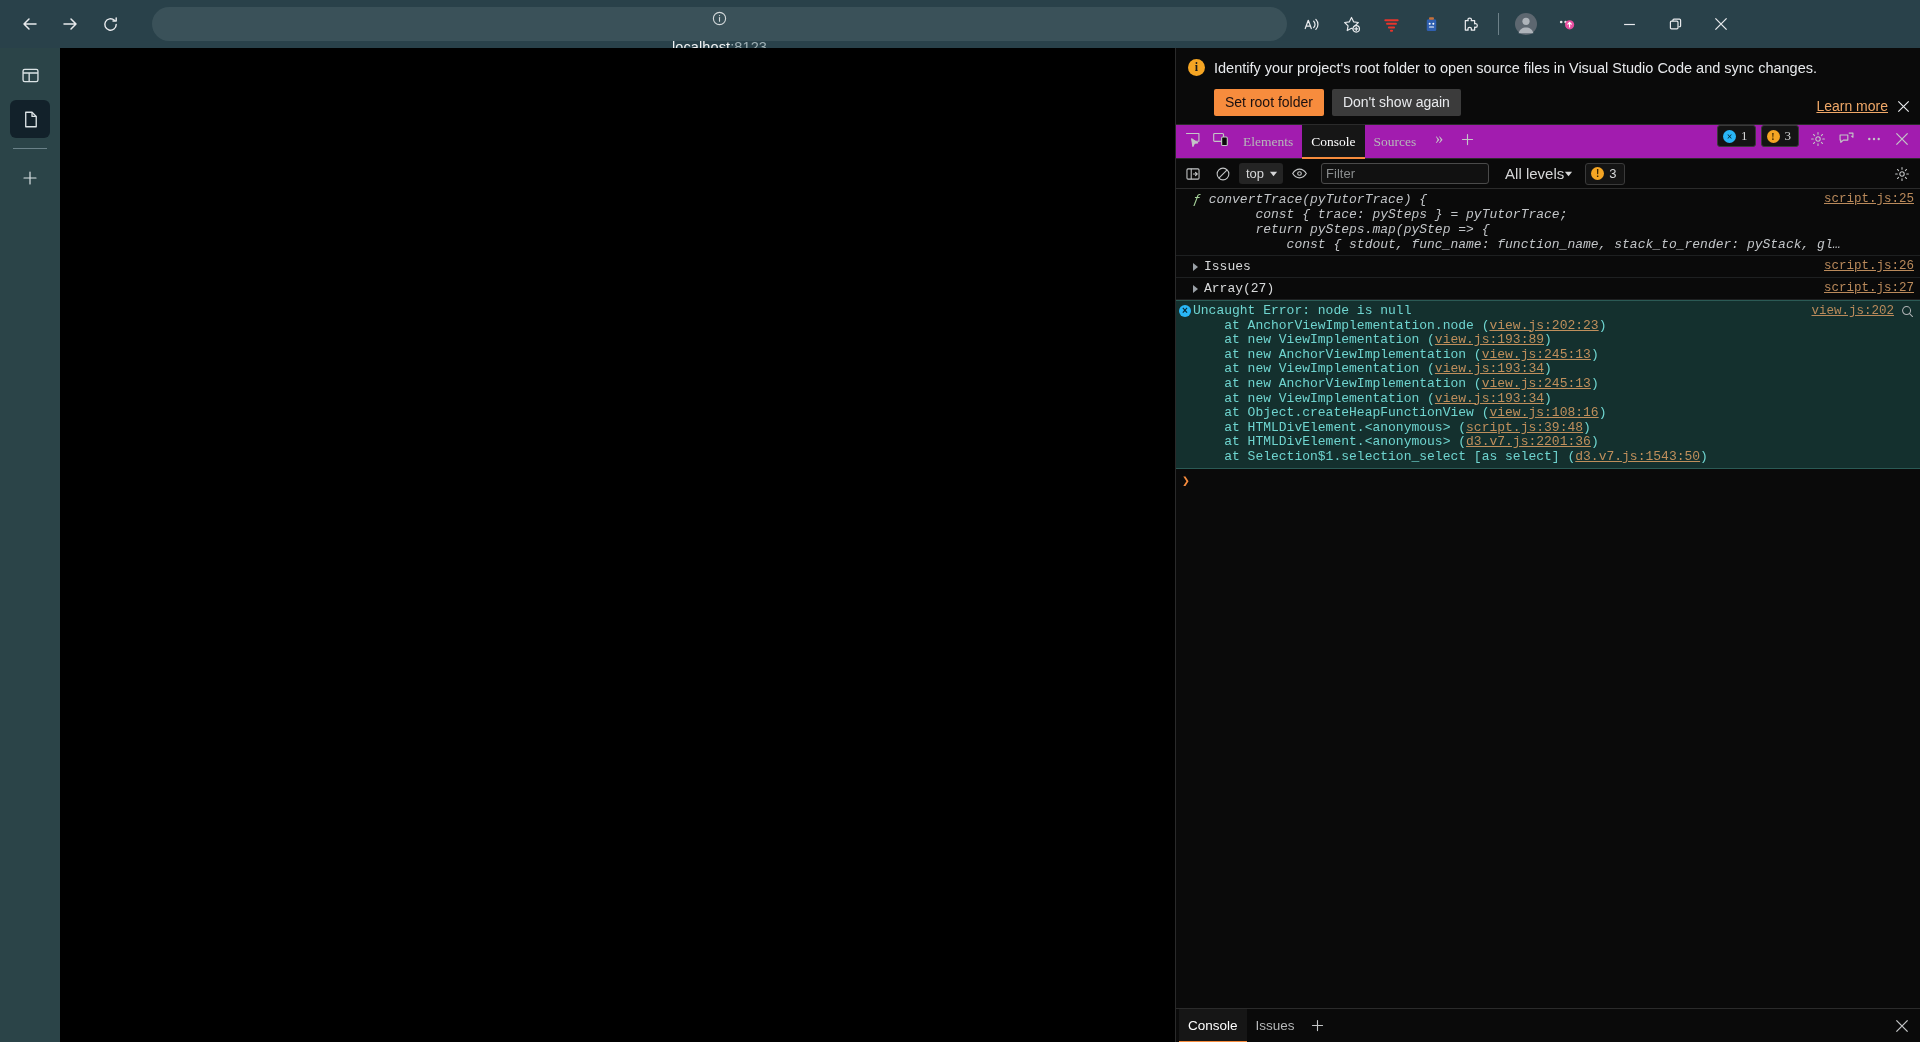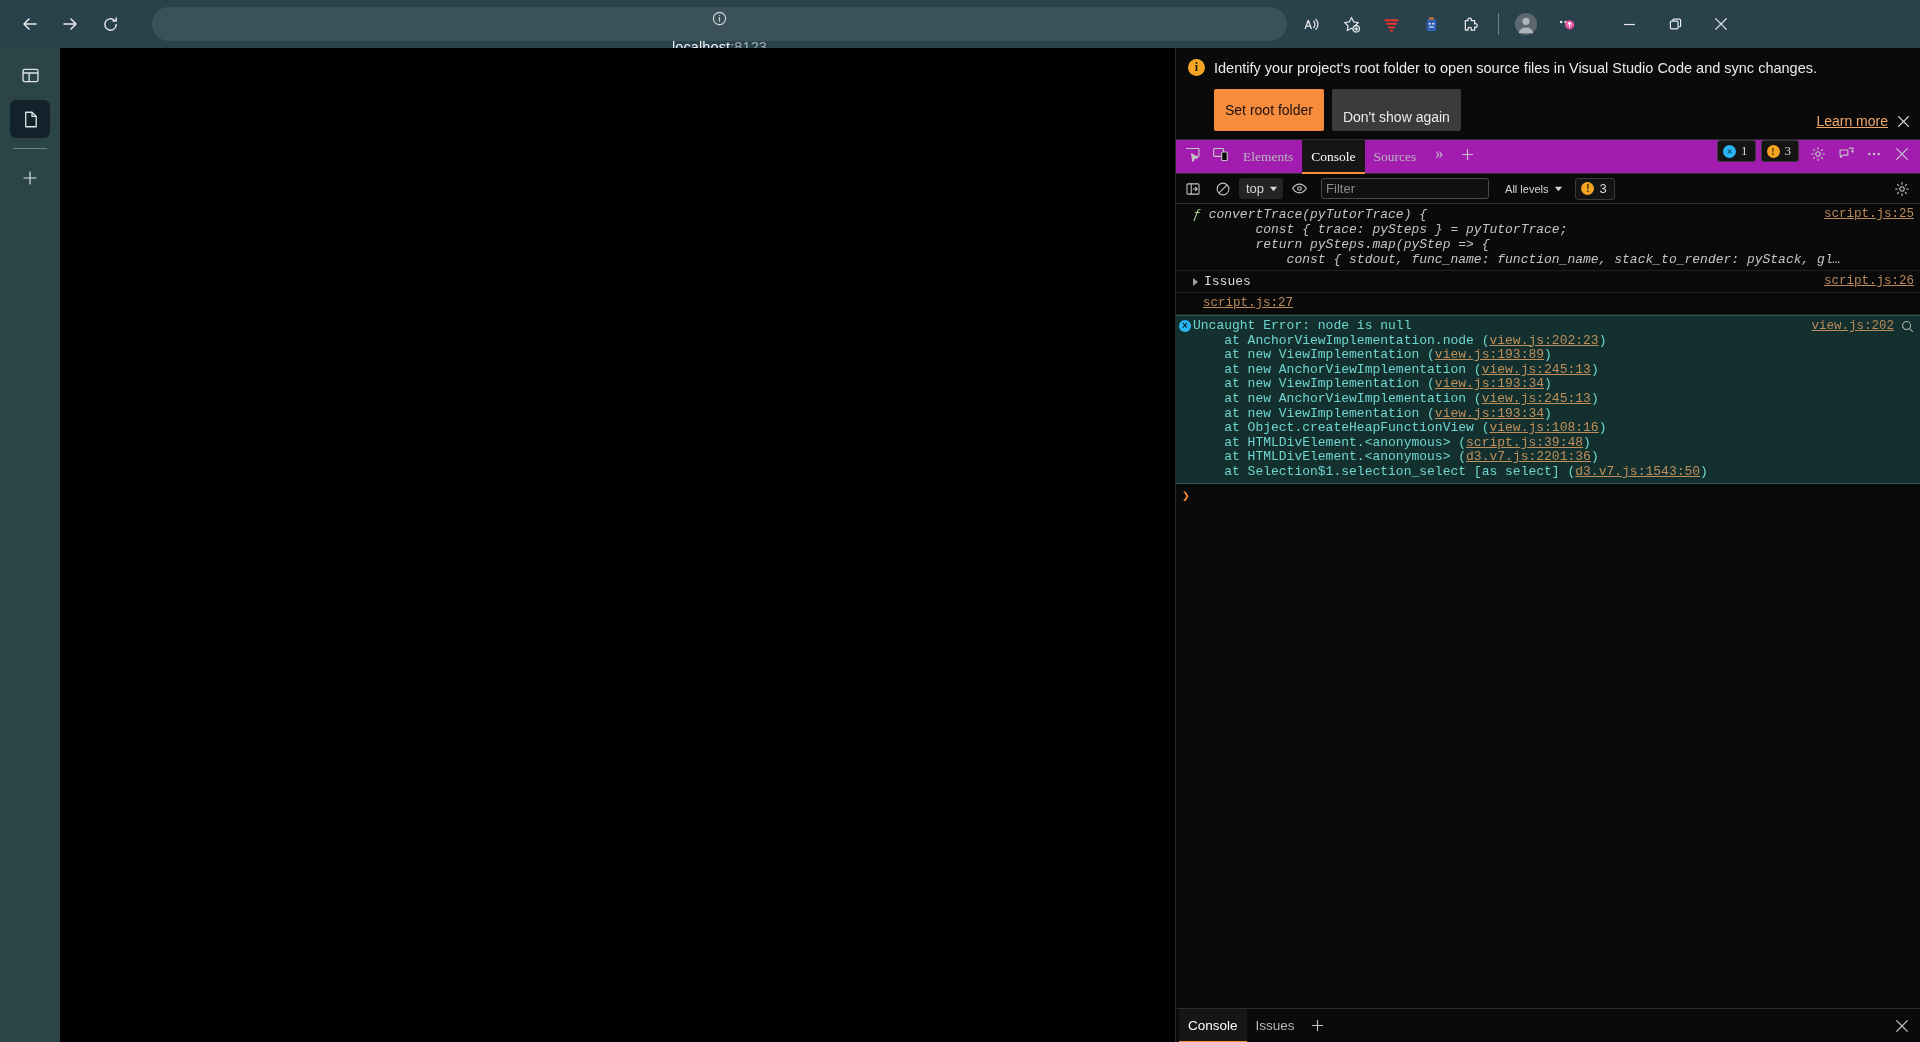--- a/index.html
+++ b/index.html
@@ -75,21 +75,21 @@
     font-family: "Liberation Serif", serif; margin-top: 1px;
   }
   .banner-text { font-size: 14.5px; line-height: 20px; color: #e8eaed; max-width: 620px; }
   .banner-btns { display: flex; gap: 8px; margin: 11px 0 0 26px; }
   .btn-primary {
     background: #f78c3d; color: #1a1010; border: none; border-radius: 2px;
     font-size: 14px; padding: 5px 11px 6px 11px; font-family: "Liberation Sans", sans-serif;
   }
   .btn-secondary {
     background: #3b3b3b; color: #e8eaed; border: none; border-radius: 2px;
-    font-size: 14px; padding: 20px 11px 6px 11px; font-family: "Liberation Sans", sans-serif;
+    font-size: 14px; padding: 5px 11px 6px 11px; font-family: "Liberation Sans", sans-serif;
   }
   .banner-right {
     position: absolute; right: 10px; bottom: 10px; display: flex; align-items: center; gap: 9px;
   }
   .learn-more { font-size: 14px; color: #f0a868; text-decoration: underline; }
   .banner-x { color: #e8eaed; display: flex; }
 
   
   .dt-tabbar {
     display: flex; align-items: flex-start; height: 34px; background: #a21caf;
@@ -127,21 +127,21 @@
     display: flex; align-items: center; gap: 5px; background: #242424; border-radius: 3px;
     height: 21px; padding: 0 5px 0 7px; font-size: 13px; color: #d6d7d8; flex: none;
   }
   .filter-input {
     width: 168px; height: 21px; background: #111; border: 1px solid #4a4a4a; border-radius: 3px;
     color: #d6d7d8; font-size: 13px; padding: 0 4px; margin-left: 6px;
     font-family: "Liberation Sans", sans-serif; outline: none;
   }
   .filter-input::placeholder { color: #8a8d8e; }
   .levels {
-    display: flex; align-items: center; gap: 6px; font-size: 11px; color: #d6d7d8;
+    display: flex; align-items: center; font-size: 15px; color: #d6d7d8;
     margin-left: 14px; flex: none;
   }
 
   
   .console-body {
     flex: 1 1 auto; overflow: hidden; background: #0a0a0a;
     font-family: "Liberation Mono", monospace; font-size: 13px;
   }
   .msg-row {
     position: relative; border-bottom: 1px solid #1e2021; padding: 3px 6px 3px 17px;
@@ -462,20 +462,23 @@
       </div>
 
       <div class="msg-row">
         <div class="msg-main">
           <span class="tri"></span><span class="obj-label">Issues</span>
         </div>
         <a class="src-link">script.js:26</a>
       </div>
 
       <div class="msg-row">
+        <div class="msg-main">
+          <span class="tri"></span><span class="obj-label">Array(27)</span>
+        </div>
         <a class="src-link">script.js:27</a>
       </div>
 
       <div class="err-block">
         <span class="err-icon">×</span>
         <div class="msg-main">
           <div class="err-text">Uncaught Error: node is null</div>
           <div class="err-text" id="error-stack"><div><span>    at AnchorViewImplementation.node (</span><span class="lnk">view.js:202:23</span><span>)</span></div><div><span>    at new ViewImplementation (</span><span class="lnk">view.js:193:89</span><span>)</span></div><div><span>    at new AnchorViewImplementation (</span><span class="lnk">view.js:245:13</span><span>)</span></div><div><span>    at new ViewImplementation (</span><span class="lnk">view.js:193:34</span><span>)</span></div><div><span>    at new AnchorViewImplementation (</span><span class="lnk">view.js:245:13</span><span>)</span></div><div><span>    at new ViewImplementation (</span><span class="lnk">view.js:193:34</span><span>)</span></div><div><span>    at Object.createHeapFunctionView (</span><span class="lnk">view.js:108:16</span><span>)</span></div><div><span>    at HTMLDivElement.&lt;anonymous&gt; (</span><span class="lnk">script.js:39:48</span><span>)</span></div><div><span>    at HTMLDivElement.&lt;anonymous&gt; (</span><span class="lnk">d3.v7.js:2201:36</span><span>)</span></div><div><span>    at Selection$1.selection_select [as select] (</span><span class="lnk">d3.v7.js:1543:50</span><span>)</span></div></div>
         </div>
         <div class="err-right">

